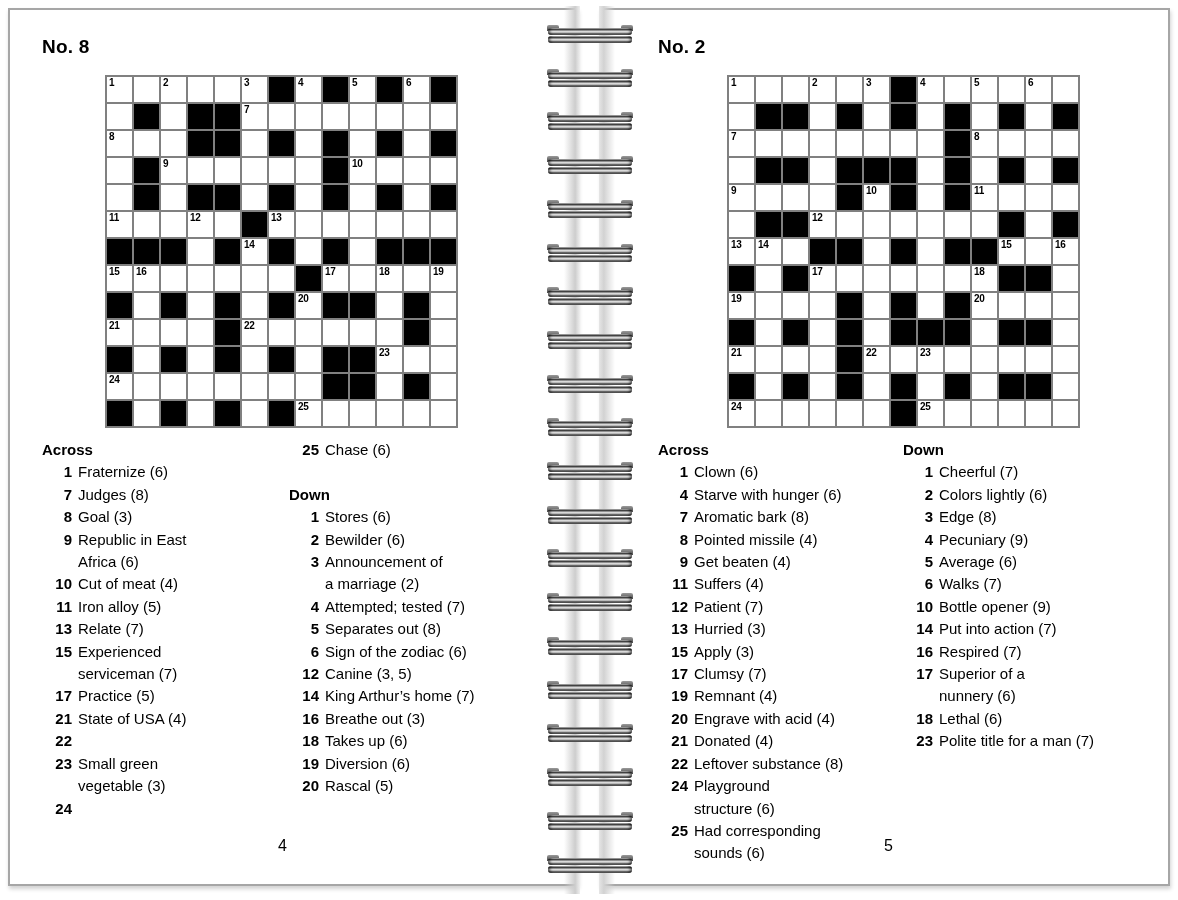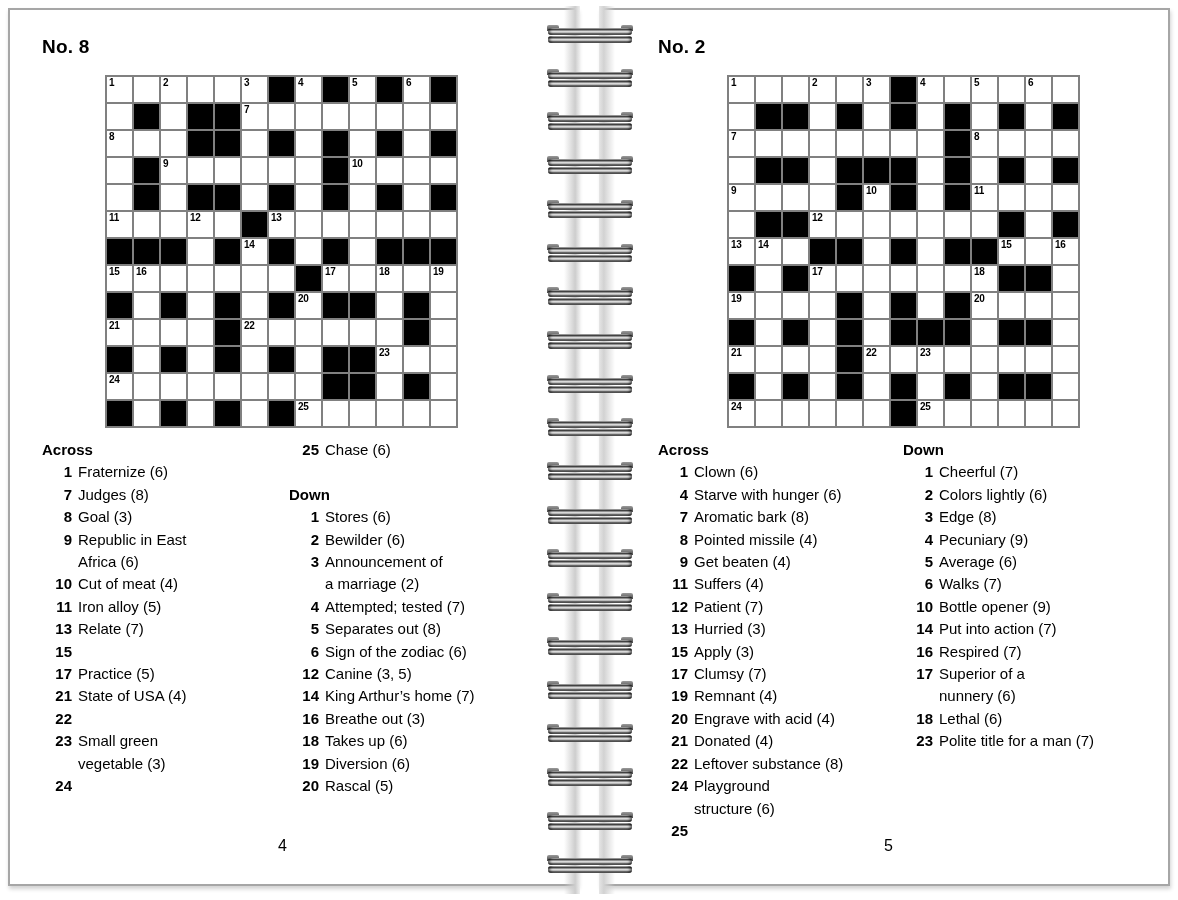--- a/index.html
+++ b/index.html
@@ -310,20 +310,22 @@
         <div class="clue-row">
           <div class="clue-num">11</div>
           <div class="clue-text">Iron alloy (5)</div>
         </div>
         <div class="clue-row">
           <div class="clue-num">13</div>
           <div class="clue-text">Relate (7)</div>
         </div>
         <div class="clue-row">
           <div class="clue-num">15</div>
+          <div class="clue-text">Experienced
+serviceman (7)</div>
         </div>
         <div class="clue-row">
           <div class="clue-num">17</div>
           <div class="clue-text">Practice (5)</div>
         </div>
         <div class="clue-row">
           <div class="clue-num">21</div>
           <div class="clue-text">State of USA (4)</div>
         </div>
         <div class="clue-row">
@@ -679,20 +681,22 @@
           <div class="clue-num">22</div>
           <div class="clue-text">Leftover substance (8)</div>
         </div>
         <div class="clue-row">
           <div class="clue-num">24</div>
           <div class="clue-text">Playground
 structure (6)</div>
         </div>
         <div class="clue-row">
           <div class="clue-num">25</div>
+          <div class="clue-text">Had corresponding
+sounds (6)</div>
         </div>
       </div>
     <div class="clue-col col2-right">
         <div class="clue-header">Down</div>
         <div class="clue-row">
           <div class="clue-num">1</div>
           <div class="clue-text">Cheerful (7)</div>
         </div>
         <div class="clue-row">
           <div class="clue-num">2</div>

